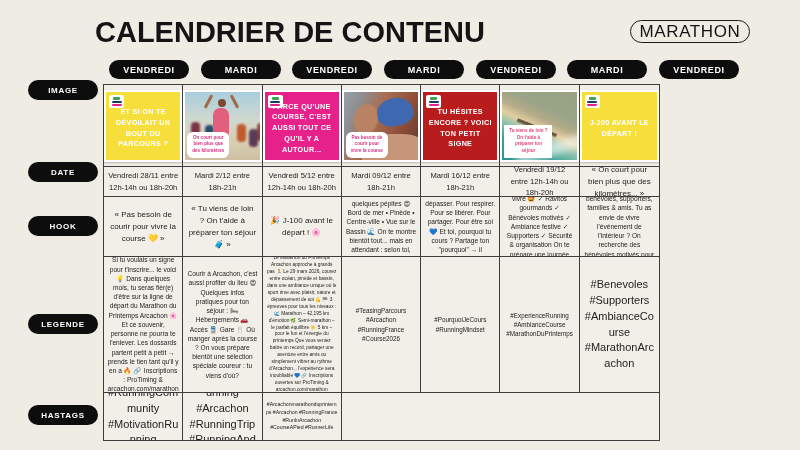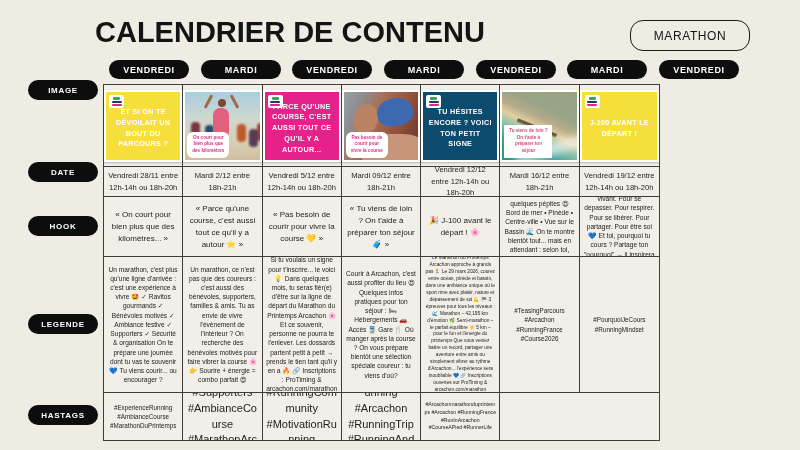--- a/index.html
+++ b/index.html
@@ -1,22 +1,22 @@
 <!DOCTYPE html>
 <html><head>
 <meta charset="utf-8">
 <style>
   * { margin:0; padding:0; box-sizing:border-box; }
   html,body { width:800px; height:450px; overflow:hidden; }
   body { font-family:"Liberation Sans","DejaVu Sans",sans-serif; background:#efece4; color:#1c1c1c; }
   .canvas { position:relative; width:800px; height:450px; background:#efece4; }
 
   .page-title { position:absolute; left:47px; top:16px; font-size:29px; font-weight:700; letter-spacing:0; color:#141414;margin-left:48px; }
-  .tag-pill { position:absolute; left:630px; top:20px; width:120px; height:31px; border:1.4px solid #1a1a1a; border-radius:13px;
-              display:flex; align-items:center; justify-content:center; font-size:12px; letter-spacing:.6px; color:#141414; background:transparent; cursor:pointer; }
+  .tag-pill { position:absolute; left:630px; top:20px; width:120px; height:23px; border:1.4px solid #1a1a1a; border-radius:13px;
+              display:flex; align-items:center; justify-content:center; font-size:17px; letter-spacing:.6px; color:#141414; background:transparent; cursor:pointer; }
 
   .col-pill { position:absolute; top:60px; width:80px; height:19px; background:#0d0d0d; color:#fff; border-radius:11px;
               display:flex; align-items:center; justify-content:center; font-size:9px; font-weight:700; letter-spacing:.6px; }
   .row-pill { position:absolute; left:28px; width:70px; height:20px; background:#0d0d0d; color:#fff; border-radius:12px;
               display:flex; align-items:center; justify-content:center; font-size:8px; font-weight:700; letter-spacing:.7px; }
 
   .grid { position:absolute; left:103px; top:84px; width:557px; border:1px solid #3d3d3d; background:#f2efe8;
           display:grid; grid-template-columns:repeat(7,1fr); grid-template-rows:82px 30px 60px 136px 47px; }
   .cell { border-right:1px solid #3d3d3d; border-bottom:1px solid #3d3d3d; display:flex; align-items:center; justify-content:center;
           text-align:center; overflow:hidden; }
@@ -26,21 +26,21 @@
   .date-cell  { font-size:7.6px; line-height:1.55; padding:2px 4px; color:#222; }
   .hook-cell  { font-size:8px;  line-height:1.5;  padding:3px 5px; color:#222; }
   .legend-cell{ font-size:6.6px; line-height:1.4; padding:3px 4px; color:#222; }
   .legend-cell.xs { font-size:4.8px; line-height:1.45; }
   .tags-cell  { font-size:11px; line-height:1.45; padding:2px 3px; color:#222; overflow-wrap:anywhere; }
   .tags-cell.sm { font-size:6.3px; }
   .tags-cell.xs { font-size:5.2px; }
 
   
   .img-card { position:relative; width:80px; height:72px; border:2px solid #fff; box-shadow:0 1px 2px rgba(0,0,0,.25); overflow:hidden; }
-  .bg-yellow{ background:#f6df3a; } .bg-pink{ background:#e6218a; } .bg-green{ background:#0c4a6e; }
+  .bg-yellow{ background:#f6df3a; } .bg-pink{ background:#e6218a; } .bg-green{ background:#b91c1c; }
   .card-msg { position:absolute; inset:0; display:flex; align-items:center; justify-content:center; padding:10px 5px 4px;
               color:#fff; font-weight:700; font-size:7.2px; line-height:1.5; letter-spacing:.3px; text-align:center; }
   .logo { position:absolute; top:3px; left:3px; width:15px; height:13px; background:#fff; border-radius:2px;
           display:flex; flex-direction:column; align-items:center; justify-content:center; gap:1px; z-index:2; }
   .logo i { display:block; border-radius:1px; }
   .logo .l1{ width:7px; height:3px; background:#3aa45a; }
   .logo .l2{ width:10px; height:2px; background:#1a3a6a; }
   .logo .l3{ width:10px; height:2px; background:#e6218a; }
 
   .ph-note { position:absolute; left:2px; bottom:2px; background:#fff; color:#d63384; font-weight:700; font-size:4.6px;
@@ -157,26 +157,24 @@
             <i class="l3"></i>
           </div>
         <div class="card-msg">J-200 AVANT LE DÉPART !</div>
       </div>
     </div>
 
     <div class="cell date-cell">Vendredi 28/11 entre 12h-14h ou 18h-20h</div>
     <div class="cell date-cell">Mardi 2/12 entre 18h-21h</div>
     <div class="cell date-cell">Vendredi 5/12 entre 12h-14h ou 18h-20h</div>
     <div class="cell date-cell">Mardi 09/12 entre 18h-21h</div>
-    <div class="cell date-cell">Vendredi 12/12 entre 12h-14h ou 18h-20h</div>
     <div class="cell date-cell">Mardi 16/12 entre 18h-21h</div>
     <div class="cell date-cell">Vendredi 19/12 entre 12h-14h ou 18h-20h</div>
 
     <div class="cell hook-cell">« On court pour bien plus que des kilomètres... »</div>
-    <div class="cell hook-cell">« Parce qu'une course, c'est aussi tout ce qu'il y a autour ⭐ »</div>
     <div class="cell hook-cell">« Pas besoin de courir pour vivre la course 💛 »</div>
     <div class="cell hook-cell">« Tu viens de loin ? On t'aide à préparer ton séjour 🧳 »</div>
     <div class="cell hook-cell">🎉 J-100 avant le départ ! 🌸</div>
 
     <div class="cell legend-cell">Le parcours du Marathon du Printemps Arcachon te réserve quelques pépites 😍 Bord de mer • Pinède • Centre-ville • Vue sur le Bassin 🌊 On te montre bientôt tout... mais en attendant : selon toi, QUEL spot d'Arcachon devrait absolument être sur le parcours ?</div>
     <div class="cell legend-cell">On court pour se sentir vivant. Pour se dépasser. Pour respirer. Pour se libérer. Pour partager. Pour être soi 💙 Et toi, pourquoi tu cours ? Partage ton "pourquoi" → il inspirera quelqu'un aujourd'hui.</div>
     <div class="cell legend-cell">Un marathon, c'est plus qu'une ligne d'arrivée : c'est une expérience à vivre 🤩 ✓ Ravitos gourmands ✓ Bénévoles motivés ✓ Ambiance festive ✓ Supporters ✓ Sécurité &amp; organisation On te prépare une journée dont tu vas te souvenir 💙 Tu viens courir... ou encourager ?</div>
     <div class="cell legend-cell">Un marathon, ce n'est pas que des coureurs : c'est aussi des bénévoles, supporters, familles &amp; amis. Tu as envie de vivre l'événement de l'intérieur ? On recherche des bénévoles motivés pour faire vibrer la course 🌸 👉 Sourire + énergie = combo parfait 😍</div>
     <div class="cell legend-cell">Si tu voulais un signe pour t'inscrire... le voici 💡 Dans quelques mois, tu seras fièr(e) d'être sur la ligne de départ du Marathon du Printemps Arcachon 🌸 Et ce souvenir, personne ne pourra te l'enlever. Les dossards partent petit à petit → prends le tien tant qu'il y en a 🔥 🔗 Inscriptions : ProTiming &amp; arcachon.com/marathon</div>
     <div class="cell legend-cell">Courir à Arcachon, c'est aussi profiter du lieu 😍 Quelques infos pratiques pour ton séjour : 🛏 Hébergements 🚗 Accès 🚆 Gare 🍴 Où manger après la course ? On vous prépare bientôt une sélection spéciale coureur : tu viens d'où?</div>

